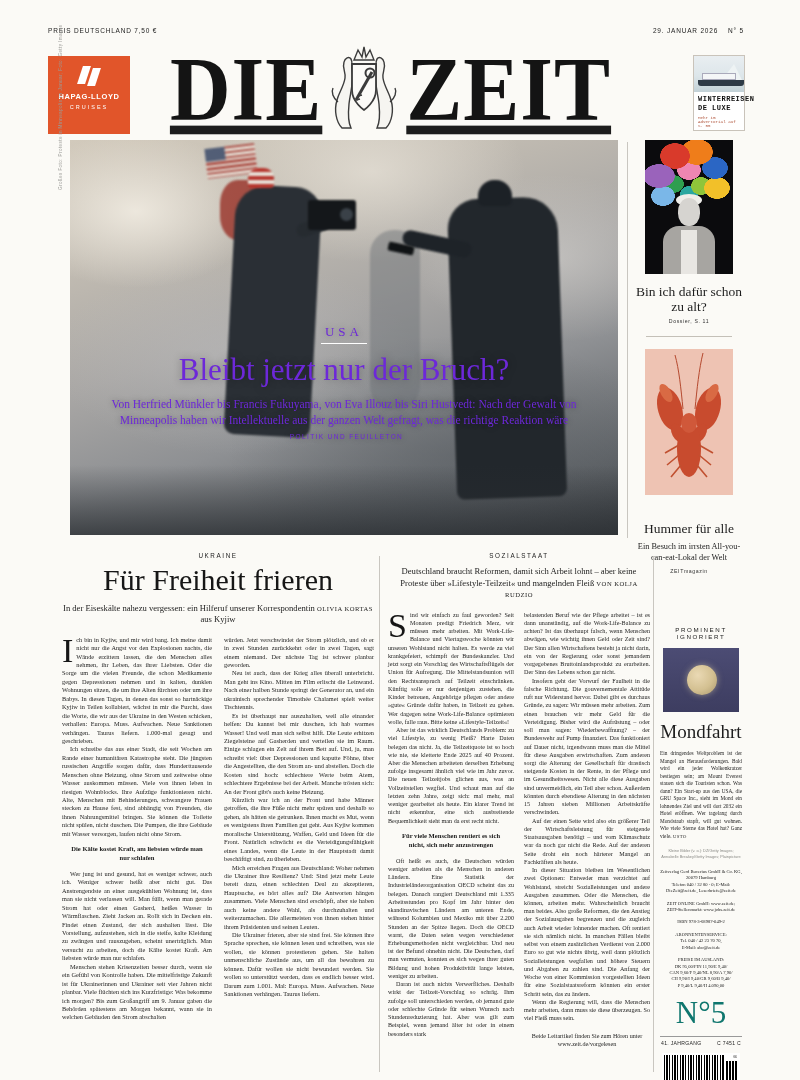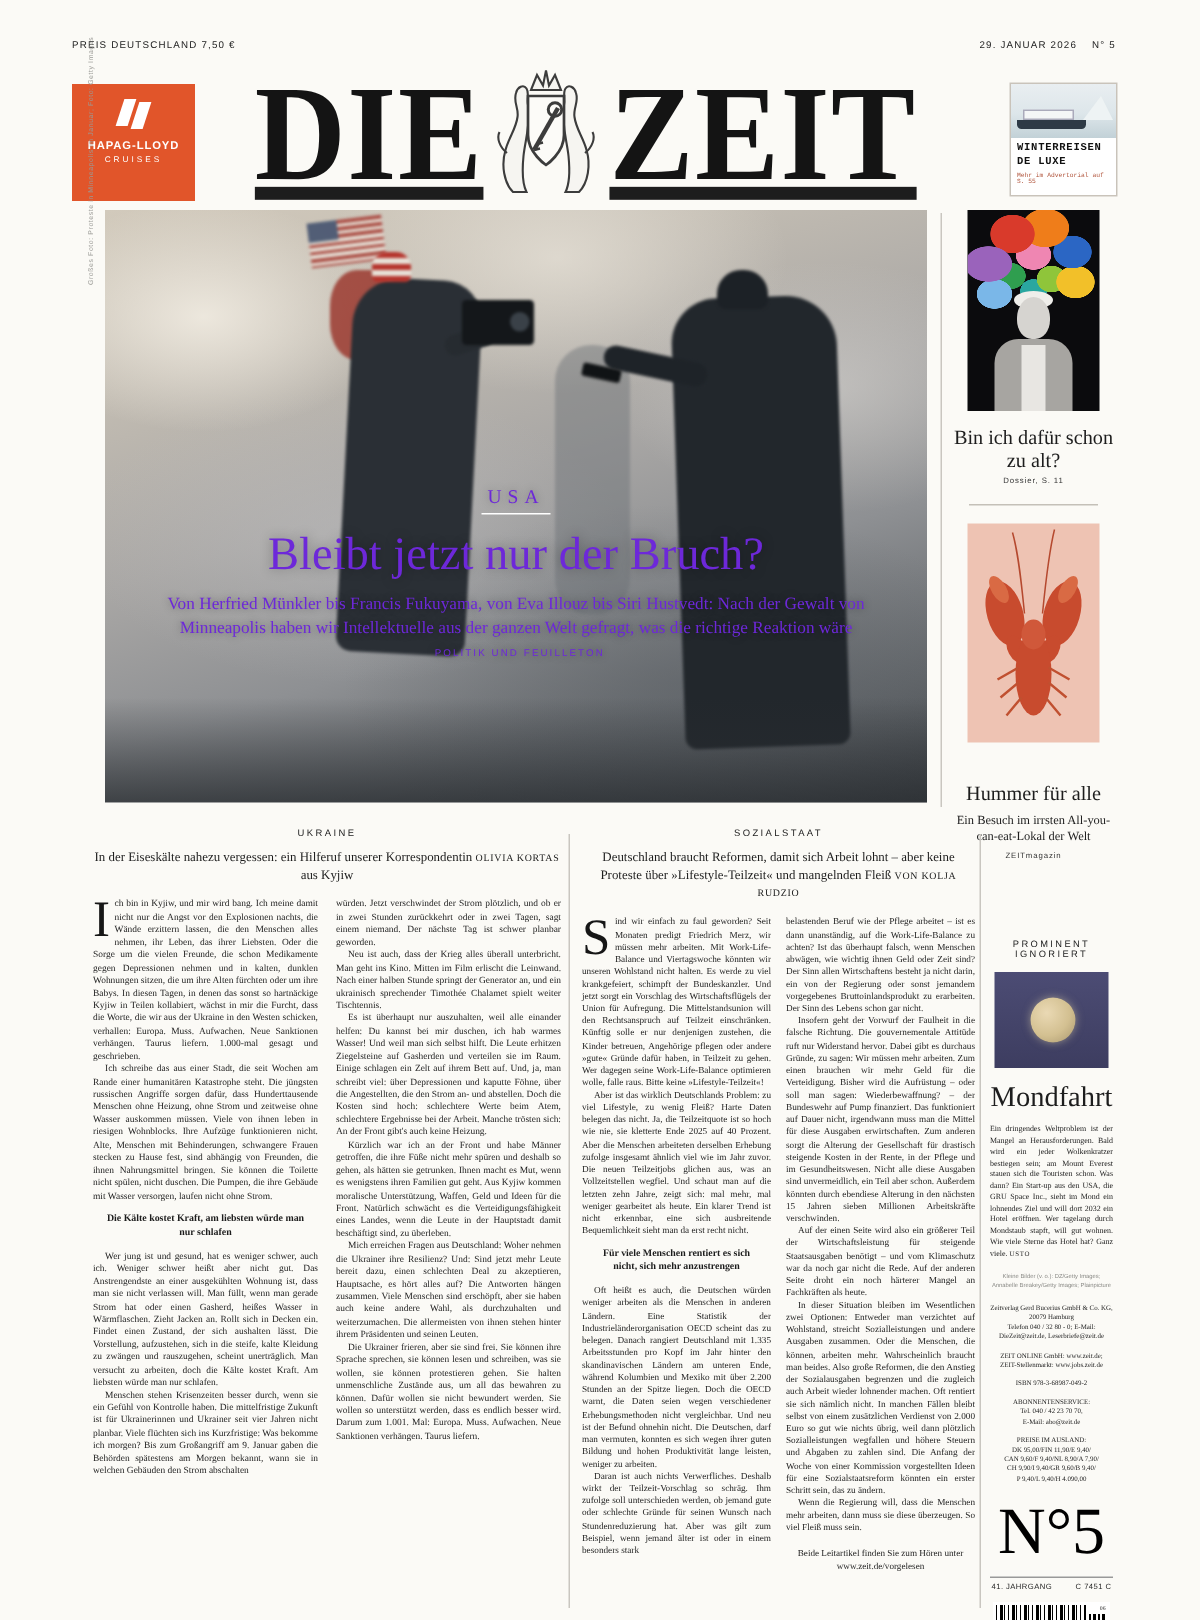--- a/index.html
+++ b/index.html
@@ -18,21 +18,21 @@
   #hapag-box { left:48px; top:56px; width:82px; height:78px; background:#e1552a; color:#fff; text-align:center; padding-top:10px; }
   #hapag-flag { width:22px; height:20px; margin:0 auto 6px auto; position:relative; }
   #hapag-flag i { position:absolute; width:8px; height:18px; background:#fff; transform:skewX(-18deg); }
   #hapag-flag i:first-child { left:2px; }
   #hapag-flag i:last-child { left:12px; top:2px; }
   #hapag-name { font-size:7.5px; font-weight:bold; letter-spacing:.6px; font-family:"Liberation Sans",sans-serif; }
   #hapag-sub { font-size:5.5px; letter-spacing:2px; margin-top:3px; font-family:"Liberation Sans",sans-serif; }
   #masthead { left:138px; top:40px; width:505px; height:100px; display:flex; align-items:center; justify-content:center;text-decoration:underline; }
   .masthead-word { font-size:84px; font-weight:bold; letter-spacing:1px; transform:scaleY(1.08); color:#141414; line-height:1; }
   #crest { width:92px; height:96px; margin:0 -4px; flex:0 0 auto; }
-  #ad-box { right:55px; top:55px; width:72px; height:76px; border:1px solid #c9c3ba; background:#fff; }
+  #ad-box { right:55px; top:55px; width:52px; height:76px; border:1px solid #c9c3ba; background:#fff; }
   #ad-img { width:100%; height:36px; background:linear-gradient(180deg,#e9eef1 0%,#dde6ea 55%,#c2d1d7 100%); position:relative; overflow:hidden; }
   #ad-img .berg { position:absolute; right:2px; top:8px; width:0; height:0; border-left:12px solid transparent; border-right:8px solid transparent; border-bottom:16px solid #eef3f4; }
   #ad-img .hull { position:absolute; left:4px; bottom:6px; width:46px; height:6px; background:#2e3a46; border-radius:0 0 3px 3px; }
   #ad-img .deck { position:absolute; left:8px; bottom:12px; width:34px; height:7px; background:#f4f6f7; border:0.5px solid #aab; }
   #ad-text { padding:3px 4px 0 4px; }
   #ad-text .l1,#ad-text .l2 { font-family:"Liberation Mono",monospace; font-size:7px; font-weight:bold; letter-spacing:.5px; color:#111; line-height:1.25; }
   #ad-text .l3 { font-size:4.2px; color:#b0533a; margin-top:3px; font-family:"Liberation Mono",monospace; }
 
   
   #main-photo { left:70px; top:140px; width:548px; height:395px; overflow:hidden;
@@ -132,21 +132,21 @@
   #prom-kicker { font-size:6.2px; letter-spacing:1.6px; font-family:"Liberation Sans",sans-serif; color:#222; }
   #moon-box { width:76px; height:64px; margin:8px auto 0 auto; background:linear-gradient(180deg,#4c4c74 0%,#3d3d60 100%); position:relative; }
   #moon { position:absolute; left:24px; top:17px; width:30px; height:30px; border-radius:50%;
     background:radial-gradient(circle at 36% 34%, #ead9b4 0%, #d3c091 55%, #a8966e 100%); box-shadow:0 0 6px rgba(230,215,170,.5); }
   #prom-headline { font-size:19px; margin-top:9px; font-weight:400; }
   .prom-body { margin-top:7px; font-size:5.3px; line-height:1.42; text-align:justify; }
   .prom-byline { font-size:4.6px; letter-spacing:.5px; }
   #photo-credits-small { margin-top:8px; font-size:3.9px; color:#8a8a86; line-height:1.5; font-family:"Liberation Sans",sans-serif; }
   #imprint { margin-top:9px; font-size:4.6px; line-height:1.4; color:#222; }
   #imprint .blk { margin-bottom:6px; }
-  #issue-big { font-size:44px; margin-top:4px; color:#000000; }
+  #issue-big { font-size:31px; margin-top:4px; color:#0f766e; }
   #volume-line { display:flex; justify-content:space-between; border-top:1px solid #999; margin-top:5px; padding:3px 1px 0 1px;
     font-size:5.1px; letter-spacing:.3px; font-family:"Liberation Sans",sans-serif; }
   #barcode-wrap { width:78px; margin:7px auto 0 auto; background:#fff; padding:2px 2px 1px 2px; position:relative; }
   #barcode-small { position:absolute; right:3px; top:2px; font-size:3.8px; }
   #barcode-main { height:26px; margin-right:14px;
     background:repeating-linear-gradient(90deg,#000 0 1px,#fff 1px 2.5px,#000 2.5px 4.5px,#fff 4.5px 5.5px,#000 5.5px 6px,#fff 6px 8px); }
   #barcode-right { position:absolute; right:3px; top:8px; width:11px; height:20px;
     background:repeating-linear-gradient(90deg,#000 0 1.5px,#fff 1.5px 3px); }
 </style>
 </head>
@@ -271,20 +271,21 @@
     <div class="rail-dek">Ein Besuch im irrsten All-you-can-eat-Lokal der Welt</div>
     <div class="rail-ref">ZEITmagazin</div>
   </div>
 
   <div class="abs vrule" id="vr2"></div>
   <div class="abs vrule" id="vr3"></div>
 
   <div class="abs" id="article-left">
     <div class="article-head">
       <div class="kicker">UKRAINE</div>
+      <div class="headline-lg">Für Freiheit frieren</div>
       <div class="dek">
         <span>In der Eiseskälte nahezu vergessen: ein Hilferuf unserer Korrespondentin</span>
         <span class="byline">OLIVIA KORTAS</span>
         <span>aus Kyjiw</span>
       </div>
     </div>
     <div class="cols">
       <div class="col">
         <div class="drop">
             <p>Ich bin in Kyjiw, und mir wird bang. Ich meine damit nicht nur die Angst vor den Explosionen nachts, die Wände erzittern lassen, die den Menschen alles nehmen, ihr Leben, das ihrer Liebsten. Oder die Sorge um die vielen Freunde, die schon Medikamente gegen Depressionen nehmen und in kalten, dunklen Wohnungen sitzen, die um ihre Alten fürchten oder um ihre Babys. In diesen Tagen, in denen das sonst so hartnäckige Kyjiw in Teilen kollabiert, wächst in mir die Furcht, dass die Worte, die wir aus der Ukraine in den Westen schicken, verhallen: Europa. Muss. Aufwachen. Neue Sanktionen verhängen. Taurus liefern. 1.000-mal gesagt und geschrieben.</p>

